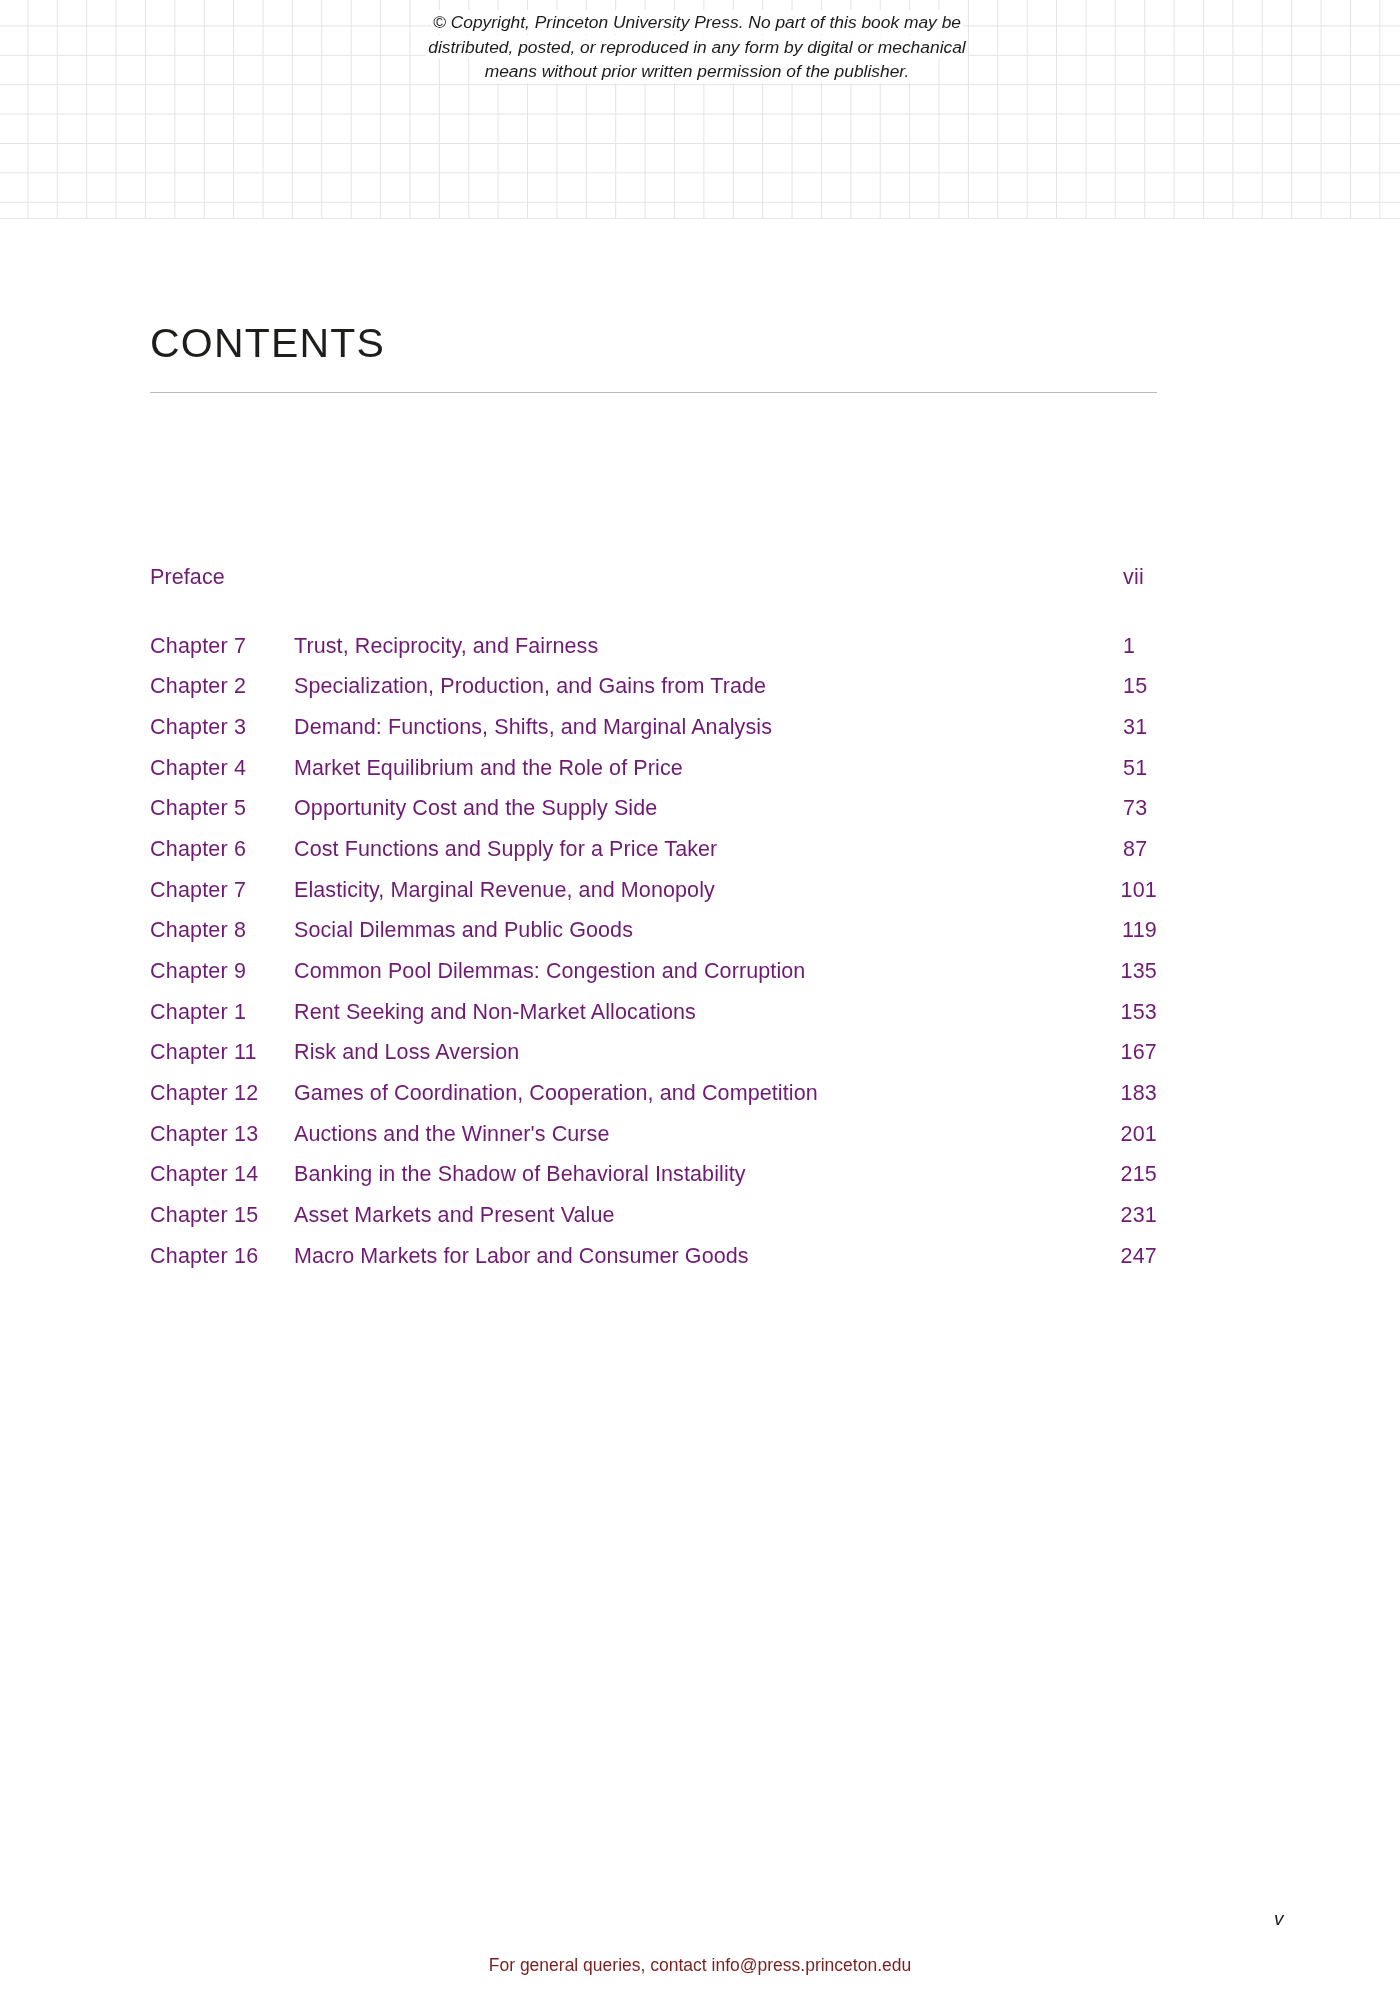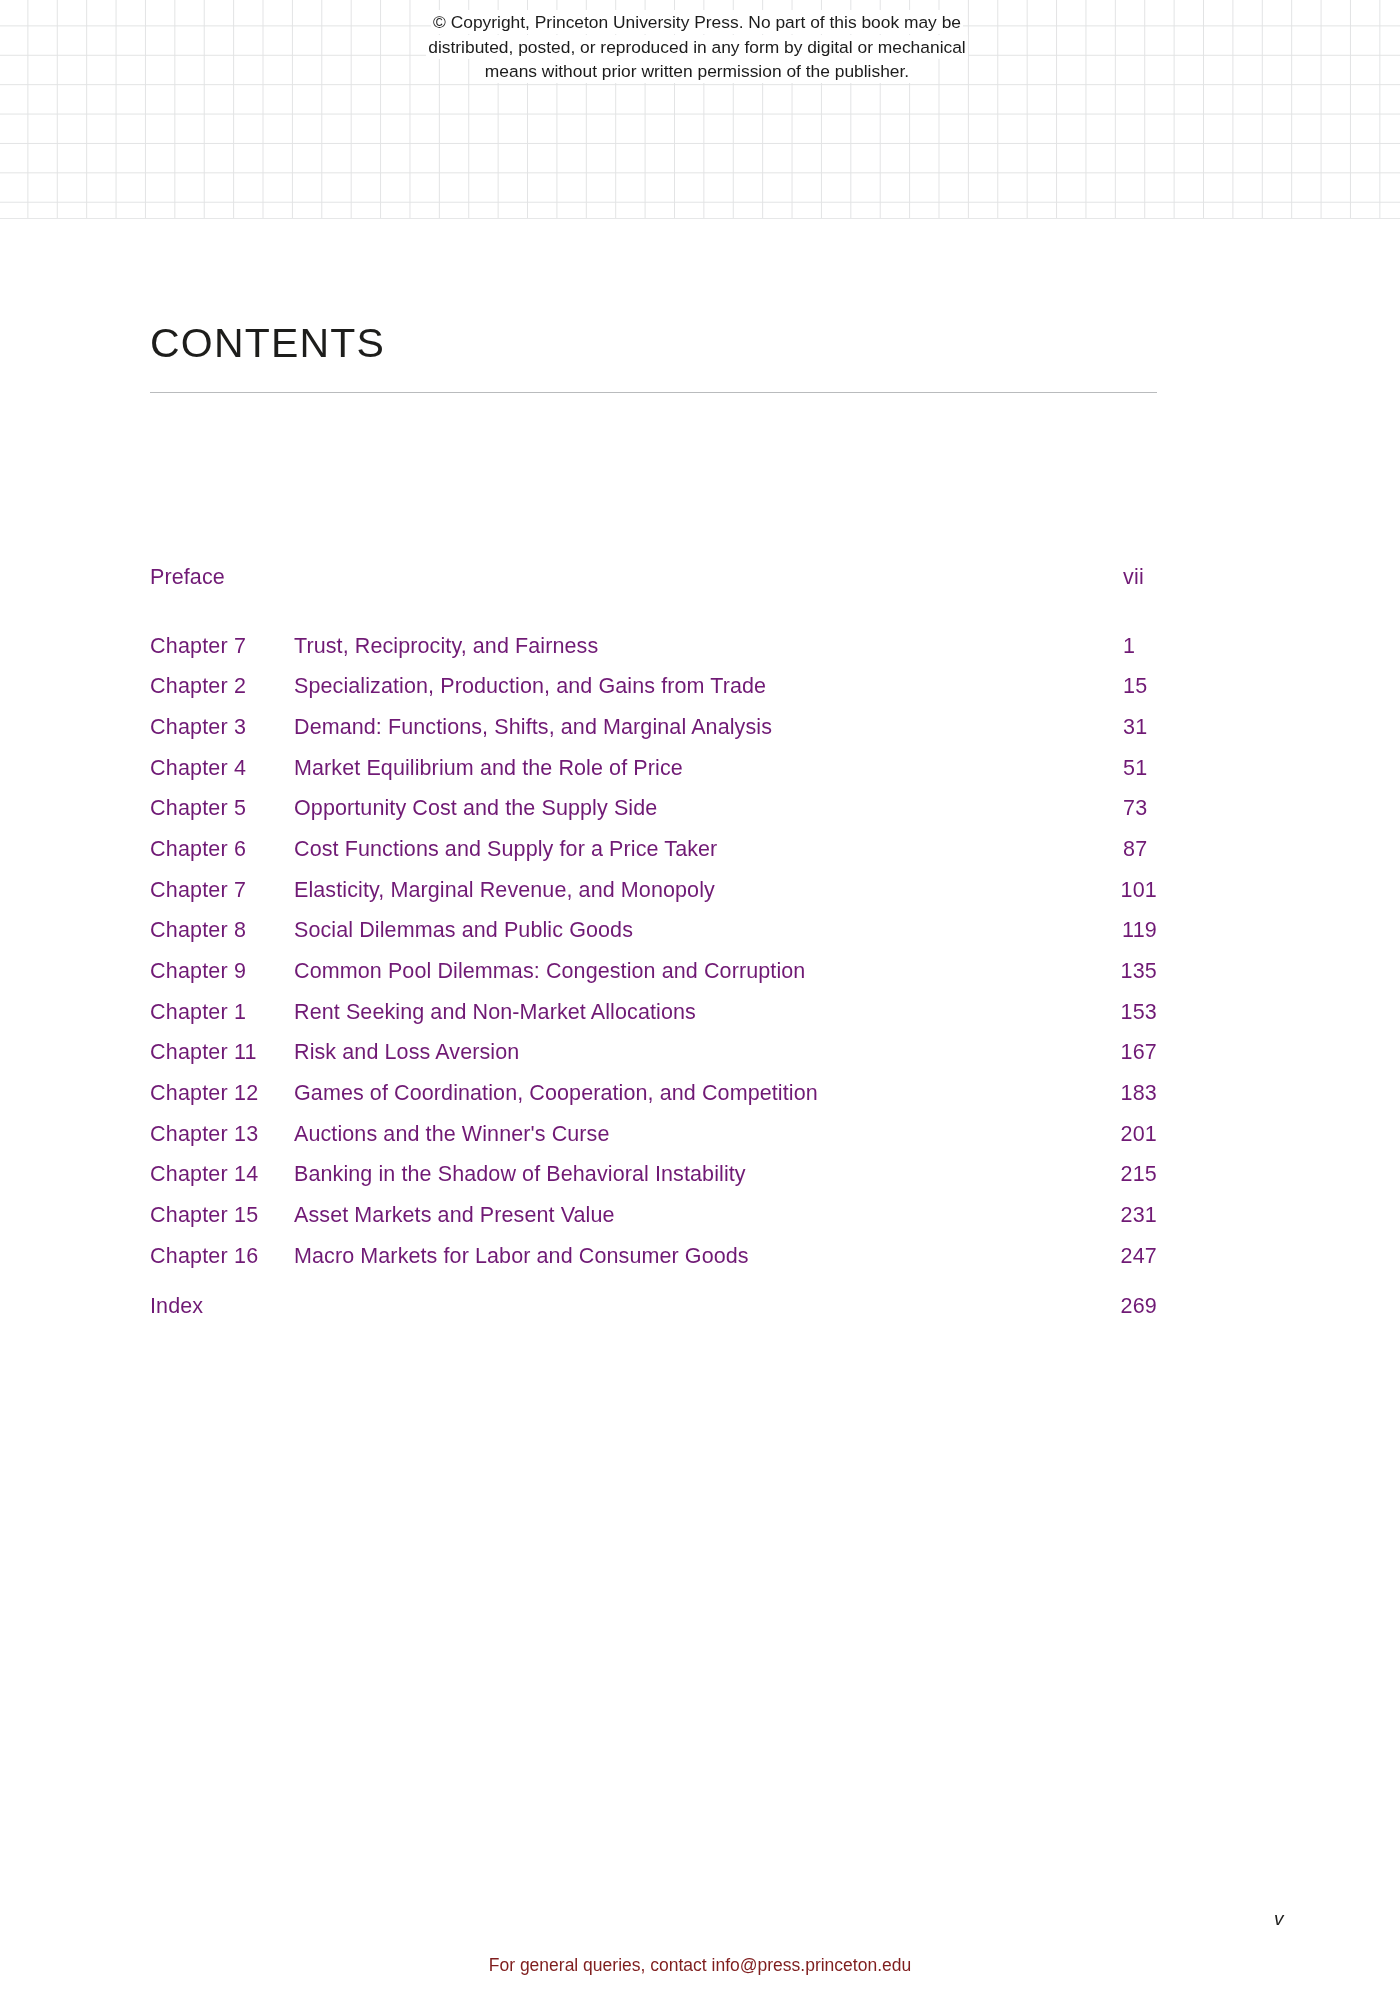--- a/index.html
+++ b/index.html
@@ -38,20 +38,21 @@
     width: 700px;
     text-align: center;
     font-size: 17.4px;
     line-height: 1.42;
     color: #1c1c1c;
     background: rgba(255,255,255,0.0);
   }
   .copyright-text span {
     background: #ffffff;
     box-shadow: 0 0 0 2px #ffffff;
+    font-style: italic;
   }
 
   
   .page {
     position: absolute;
     top: 0;
     left: 0;
     width: 1400px;
     height: 1410px;
   }
@@ -279,24 +280,19 @@
       <span class="page-num">231</span>
     </div>
 
     <div class="toc-row">
       <span class="chap-label">Chapter 16</span>
       <span class="chap-title">Macro Markets for Labor and Consumer Goods</span>
       <span class="leader"></span>
       <span class="page-num">247</span>
     </div>
 
-    <div class="toc-row index">
-      <span class="chap-title">Index</span>
-      <span class="leader"></span>
-      <span class="page-num">269</span>
-    </div>
 
   </div>
 
   <div class="folio">v</div>
   <div class="footer-note">For general queries, contact info@press.princeton.edu</div>
 
 </div>
 
 </body></html>

